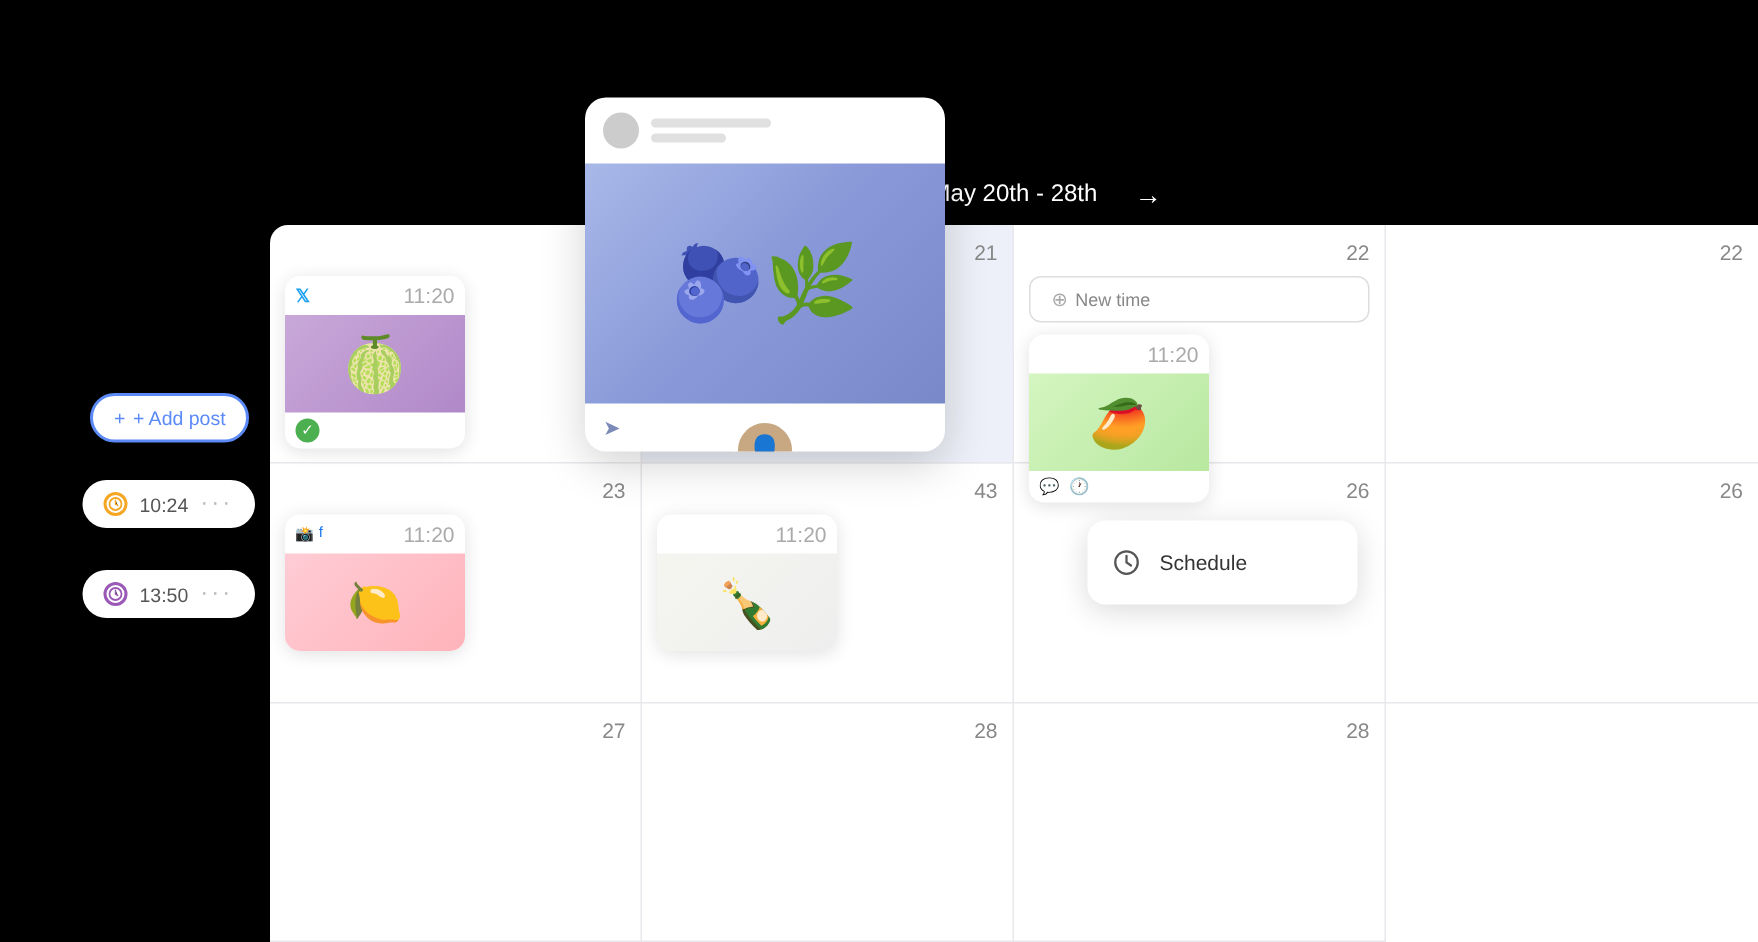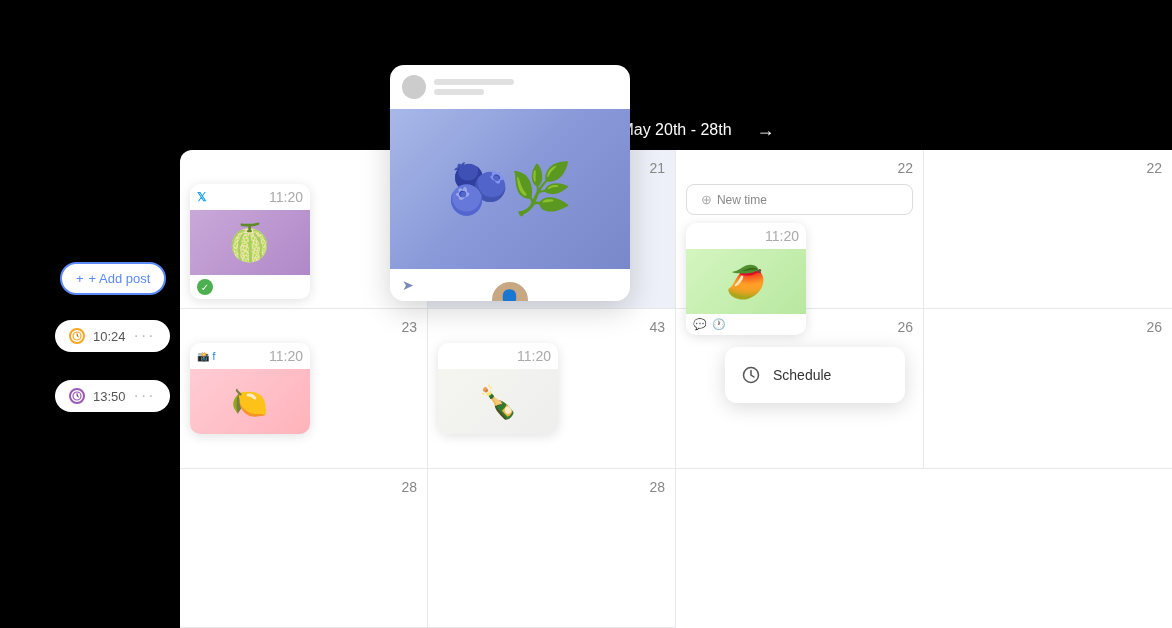--- a/index.html
+++ b/index.html
@@ -500,20 +500,23 @@
           </div>
           <span>Schedule</span>
         </div>
       </div>
     </div>
 
     <div class="calendar-cell">
       <div class="cell-number">26</div>
     </div>
     <div class="calendar-cell">
+      <div class="cell-number">27</div>
+    </div>
+    <div class="calendar-cell">
       <div class="cell-number">28</div>
     </div>
     <div class="calendar-cell">
       <div class="cell-number">28</div>
     </div>
 
   </div>
 </div>
 
 <div class="feature-card">

